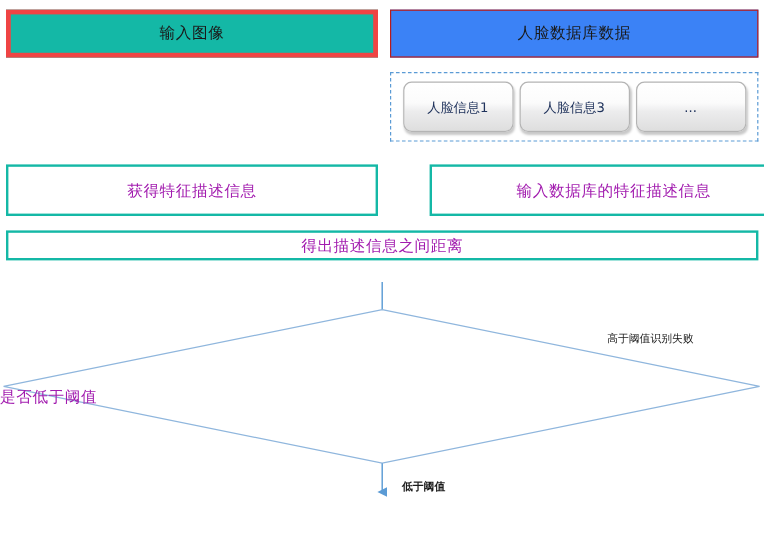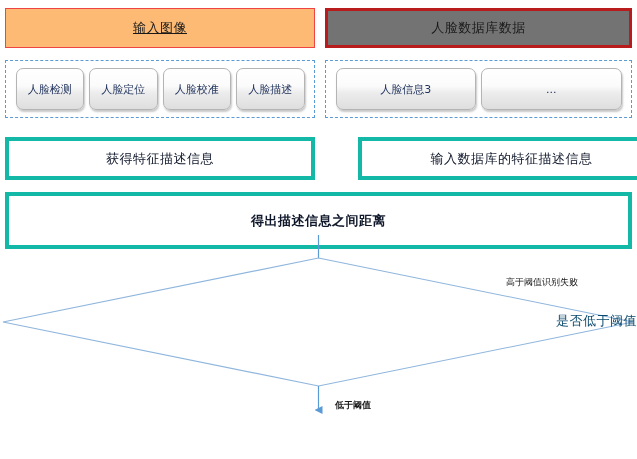--- a/index.html
+++ b/index.html
@@ -28,31 +28,30 @@
     justify-content: center;
     font-size: 13px;
     color: #1a1a1a;
     letter-spacing: 0.5px;
   }
   .banner-green {
     left: 5px;
     top: 8px;
     width: 310px;
     height: 40px;
-    background: #fdba74;
-    border: 1px solid #ef4444;
-    text-decoration: underline;
+    background: #14b8a6;
+    border: 4px solid #ef4444;
   }
   .banner-cyan {
     left: 325px;
     top: 8px;
     width: 307px;
     height: 40px;
-    background: #737373;
-    border: 3px solid #b91c1c;
+    background: #3b82f6;
+    border: 1px solid #b91c1c;
   }
 
   
   .dashed-group {
     position: absolute;
     box-sizing: border-box;
     border: 1px dashed #5b9bd5;
     background: #ffffff;
     display: flex;
     align-items: center;
@@ -88,62 +87,61 @@
     font-size: 11px;
     color: #20335c;
     white-space: nowrap;
   }
 
   
   .proc {
     position: absolute;
     box-sizing: border-box;
     background: #ffffff;
-    border: 4px solid #14b8a6;
+    border: 2px solid #14b8a6;
     display: flex;
     align-items: center;
     justify-content: center;
     font-size: 13px;
-    color: #0f172a;
+    color: #a21caf;
     letter-spacing: 0.5px;
   }
   .proc-feat-left {
     left: 5px;
     top: 137px;
     width: 310px;
     height: 43px;
   }
   .proc-feat-right {
     left: 325px;
     top: 137px;
     width: 307px;
     height: 43px;
     margin-left: 33px;
   }
   .proc-distance {
     left: 5px;
     top: 192px;
     width: 627px;
-    height: 57px;
-    font-weight: bold;
+    height: 25px;
   }
   .proc-success {
     left: 5px;
     top: 412px;
     width: 627px;
     height: 43px;
   }
   .diamond-label {
     position: absolute;
     left: 0;
-    top: 312px;
+    top: 322px;
     width: 637px;
-    text-align: right;
+    text-align: left;
     font-size: 13px;
-    color: #0c4a6e;
+    color: #a21caf;
     letter-spacing: 0.5px;
   }
 
   
   .edge-label {
     position: absolute;
     font-size: 9px;
     color: #1a1a1a;
     white-space: nowrap;
   }
@@ -160,28 +158,23 @@
 </style>
 </head>
 <body>
 
 <div id="canvas">
 
   <div class="banner banner-green">输入图像</div>
 
   <div class="banner banner-cyan">人脸数据库数据</div>
 
-  <div class="dashed-group dashed-left">
-    <div class="chip">人脸检测</div>
-    <div class="chip">人脸定位</div>
-    <div class="chip">人脸校准</div>
-    <div class="chip">人脸描述</div>
-  </div>
 
   <div class="dashed-group dashed-right">
+    <div class="chip">人脸信息1</div>
     <div class="chip">人脸信息3</div>
     <div class="chip">...</div>
   </div>
 
   <div class="proc proc-feat-left">获得特征描述信息</div>
 
   <div class="proc proc-feat-right">输入数据库的特征描述信息</div>
 
   <div class="proc proc-distance">得出描述信息之间距离</div>
 

